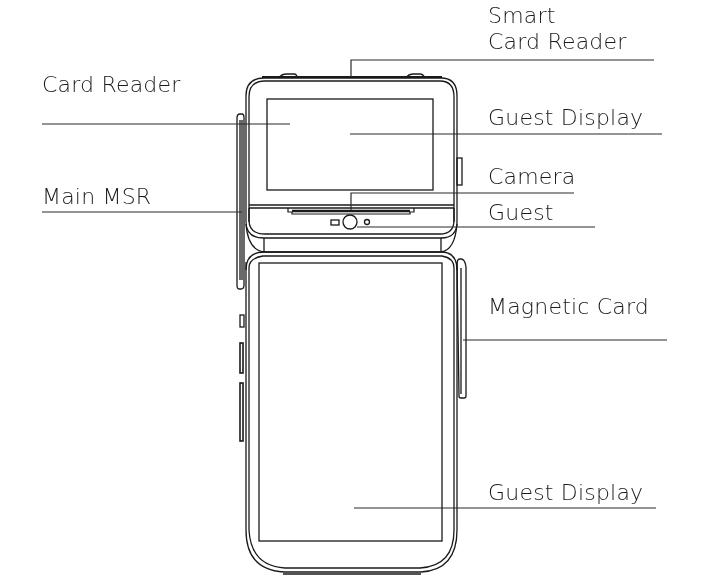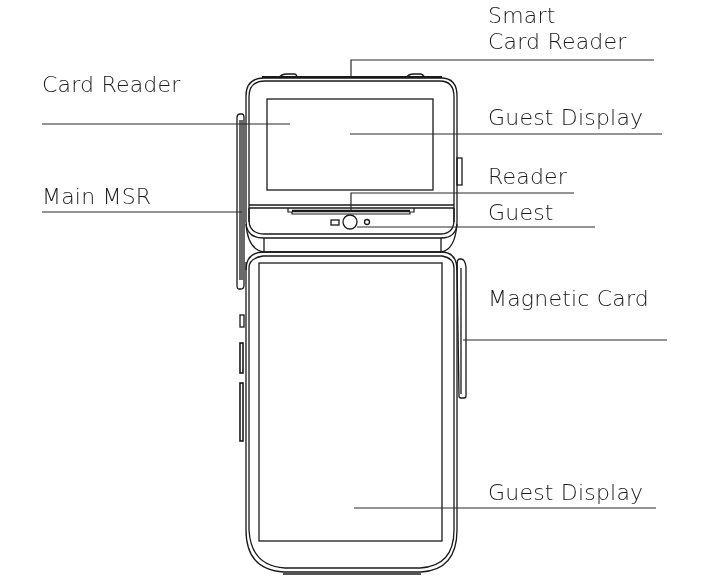--- a/index.html
+++ b/index.html
@@ -87,23 +87,23 @@
   <span>Smart</span>
   <span style="margin-top:4px;">Card Reader</span>
 </div>
 
 <div class="label" style="left:42px; top:70px;">
   <span style="margin-top:4px;">Card Reader</span>
 </div>
 
 <div class="label" style="left:488px; top:107px;">Guest Display</div>
 
-<div class="label" style="left:488px; top:166px;">Reader</div>
+<div class="label" style="left:488px; top:166px;">Camera</div>
 
 <div class="label" style="left:42px; top:186px;">Main MSR</div>
 
 <div class="label" style="left:488px; top:202px;">Guest</div>
 
 <div class="label" style="left:488px; top:284px;">
-  <span style="margin-top:4px;">Magnetic Card</span>
+  <span style="margin-top:12px;">Magnetic Card</span>
 </div>
 
 <div class="label" style="left:488px; top:482px;">Guest Display</div>
 
 </body></html>

